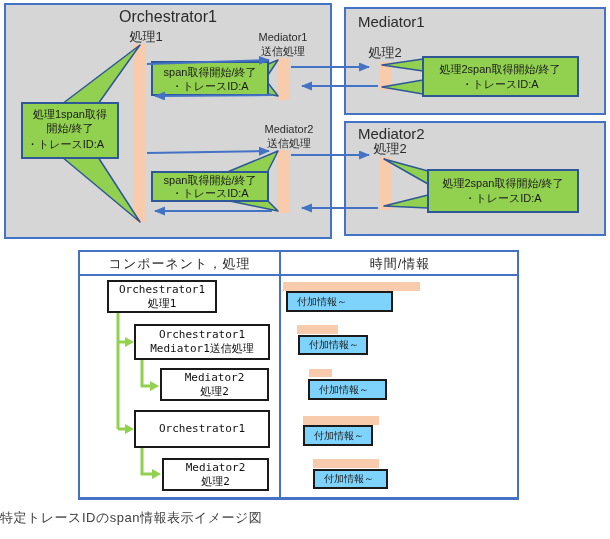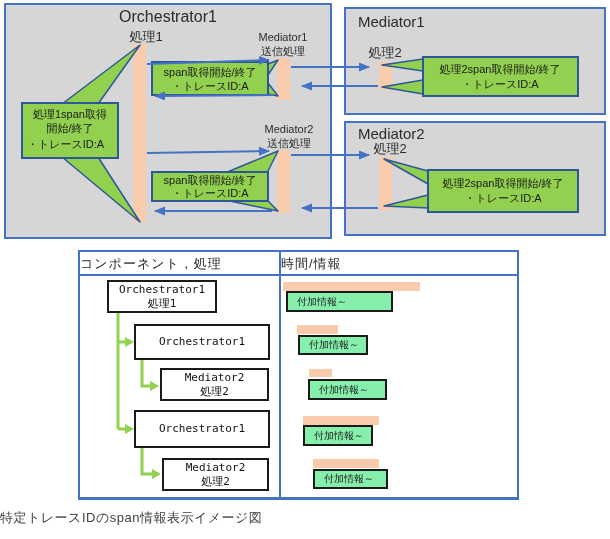--- a/index.html
+++ b/index.html
@@ -16,28 +16,28 @@
   .ctri{fill:var(--green,#92d050);stroke:var(--dkblue,#2e5797);stroke-width:1.5;stroke-linejoin:round;}
   .arrow{stroke:var(--blue,#4472c4);stroke-width:2;fill:none;}
   .mk{fill:var(--blue,#4472c4);}
   .t16{font-size:16px;} .t15{font-size:15px;} .t13{font-size:13px;}
   .t11{font-size:11px;} .gt{font-size:11px;fill:#1a1a1a;}
   
   .trace-table{position:absolute;left:78px;top:250px;width:441px;height:250px;
     border:2px solid var(--blue,#4472c4);border-bottom-width:3px;background:#fff;}
   .hdr-line{position:absolute;left:0;top:22px;width:100%;height:0;border-top:2px solid var(--blue,#4472c4);}
   .col-div{position:absolute;left:199px;top:0;width:2px;height:100%;background:var(--blue,#4472c4);}
-  .hdr-cell{position:absolute;top:2px;height:20px;line-height:19px;text-align:left;
+  .hdr-cell{position:absolute;top:2px;height:20px;line-height:19px;text-align:center;
     font-size:13px;color:#2b2b2b;letter-spacing:1px;}
   .hdr-left{left:0;width:199px;} .hdr-right{left:201px;width:238px;}
   .node{position:absolute;border:2px solid #1a1a1a;background:#fff;text-align:center;
     font-family:"DejaVu Sans Mono","Liberation Mono",monospace;font-size:11px;line-height:14px;
     display:flex;flex-direction:column;justify-content:center;color:#111;}
   .tbar{position:absolute;background:var(--orange,#f8cbad);}
-  .ibox{position:absolute;border:2px solid #1a1a1a;background:#86efac;font-size:10px;color:#222;
+  .ibox{position:absolute;border:2px solid #1a1a1a;background:#7dd3fc;font-size:10px;color:#222;
     display:flex;align-items:center;padding-left:9px;}
   .tree-svg{position:absolute;left:0;top:0;width:441px;height:250px;}
   .gl{stroke:var(--green,#92d050);stroke-width:3;fill:none;}
   .gh{fill:var(--green,#92d050);}
   .caption{position:absolute;left:0;top:509px;width:600px;text-align:left;
     font-size:13px;color:#404040;letter-spacing:0.5px;}
 </style>
 </head>
 <body>
 
@@ -129,20 +129,21 @@
       <path class="gl" d="M62,196 L62,222 L73,222"></path>
       <polygon class="gh" points="72,217 81,222 72,227"></polygon>
     </svg>
 
     <div class="node" style="left:27px;top:28px;width:110px;height:33px;">
       <span>Orchestrator1</span>
       <span>処理1</span>
     </div>
     <div class="node" style="left:54px;top:72px;width:136px;height:36px;">
       <span>Orchestrator1</span>
+      <span>Mediator1送信処理</span>
     </div>
     <div class="node" style="left:80px;top:116px;width:109px;height:33px;">
       <span>Mediator2</span>
       <span>処理2</span>
     </div>
     <div class="node" style="left:54px;top:158px;width:136px;height:38px;">
       <span>Orchestrator1</span>
     </div>
     <div class="node" style="left:82px;top:206px;width:107px;height:33px;">
       <span>Mediator2</span>

